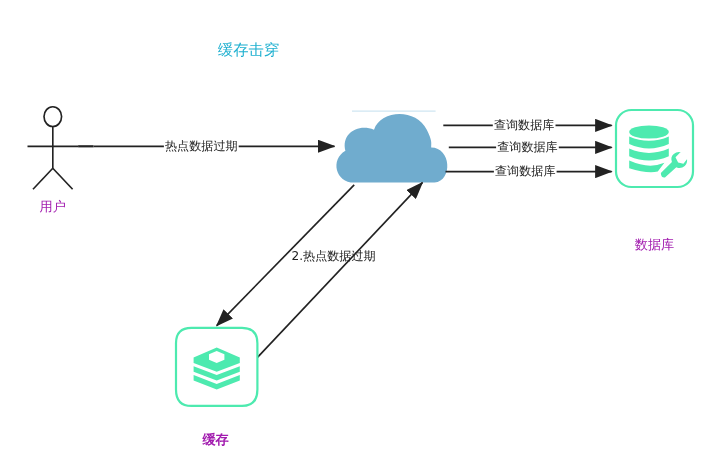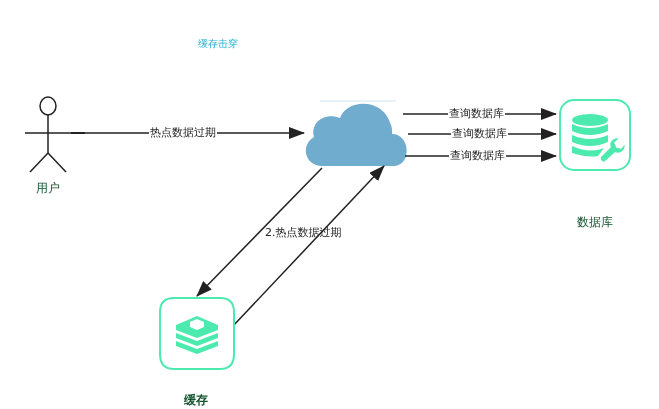--- a/index.html
+++ b/index.html
@@ -1,22 +1,22 @@
 <!DOCTYPE html>
 <html><head>
   <meta charset="utf-8">
   <style>
     html, body { margin: 0; padding: 0; background: #ffffff; }
     body { width: 659px; height: 409px; position: relative; overflow: hidden;
            font-family: "DejaVu Sans", "Liberation Sans", sans-serif; }
     #stage { position: absolute; left: 0; top: 0; width: 659px; height: 409px; }
-    .title { position: absolute; left: 198px; top: 37px; font-size: 10px; color: #1fb0d0; white-space: nowrap; font-family: Liberation Serif, serif; }
+    .title { position: absolute; left: 198px; top: 37px; font-size: 14px; color: #1fb0d0; white-space: nowrap; font-family: Liberation Serif, serif; }
     .lbl { position: absolute; font-size: 11px; color: #222222; white-space: nowrap; background: #ffffff; line-height: 14px; padding: 0 1px; }
     .lbl.clear { background: transparent; }
-    .caption { position: absolute; font-size: 12px; color: #14532d; white-space: nowrap; }
+    .caption { position: absolute; font-size: 12px; color: #a21caf; white-space: nowrap; }
   </style>
 </head>
 <body>
 
 <div id="stage">
   <svg width="659" height="409" viewBox="0 0 659 409" xmlns="http://www.w3.org/2000/svg">
     <defs>
       <marker id="arr" markerWidth="10" markerHeight="8" refX="9" refY="4" orient="auto" markerUnits="userSpaceOnUse">
         <path d="M0,0 L10,4 L0,8 Z" fill="#222"></path>
       </marker>

